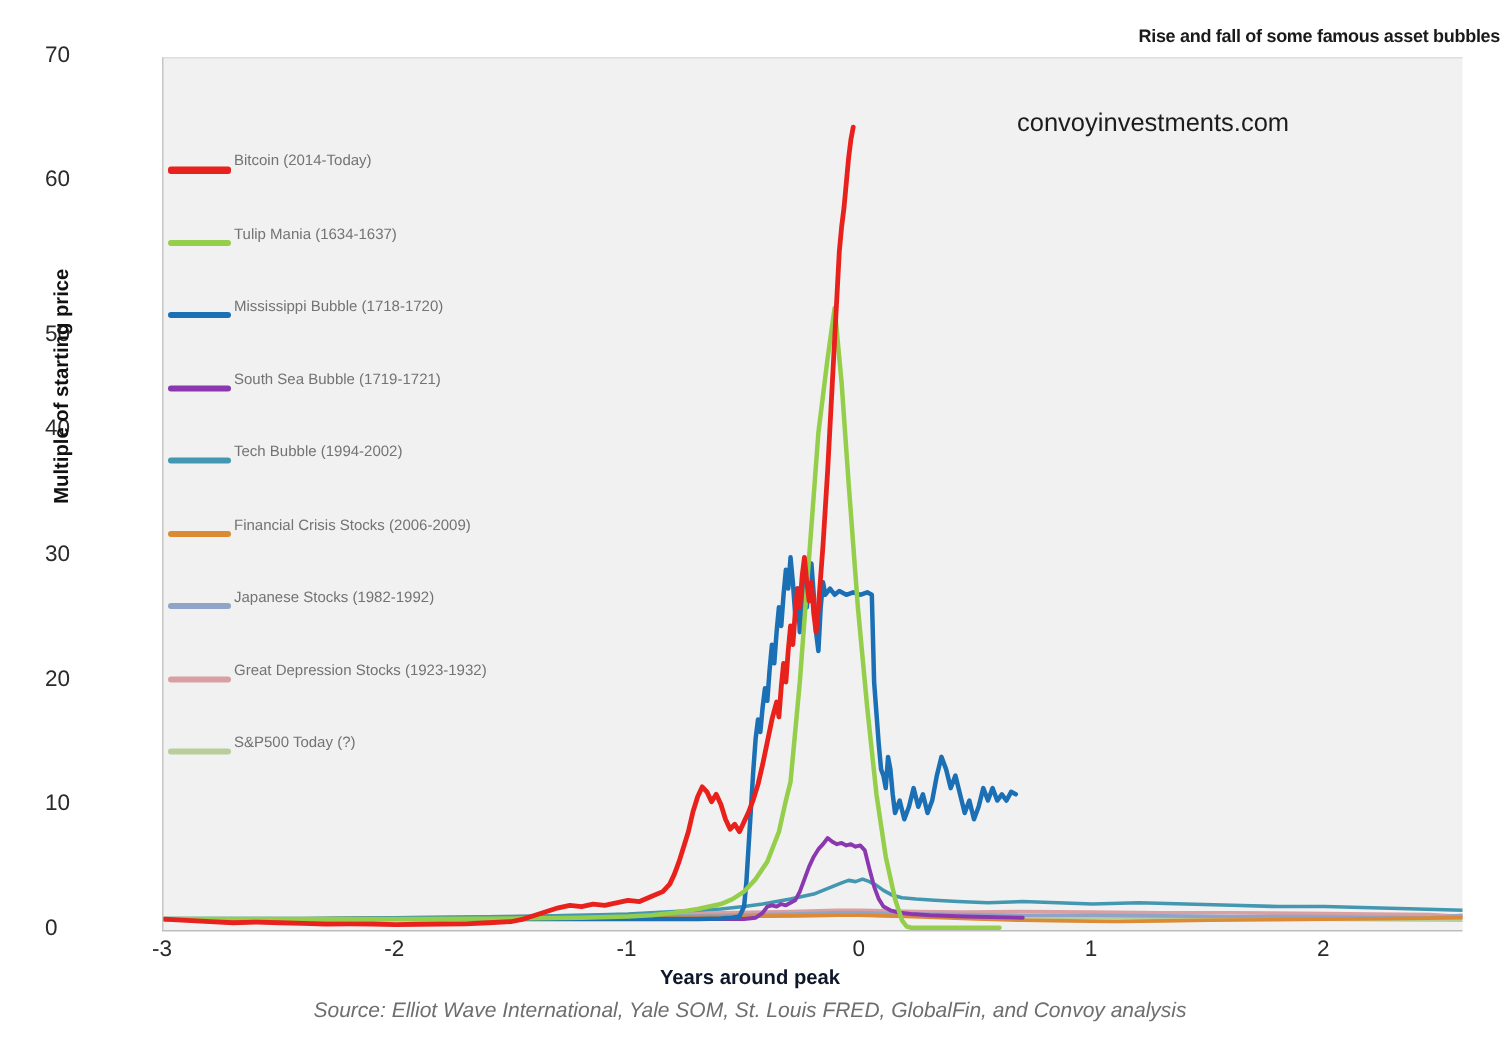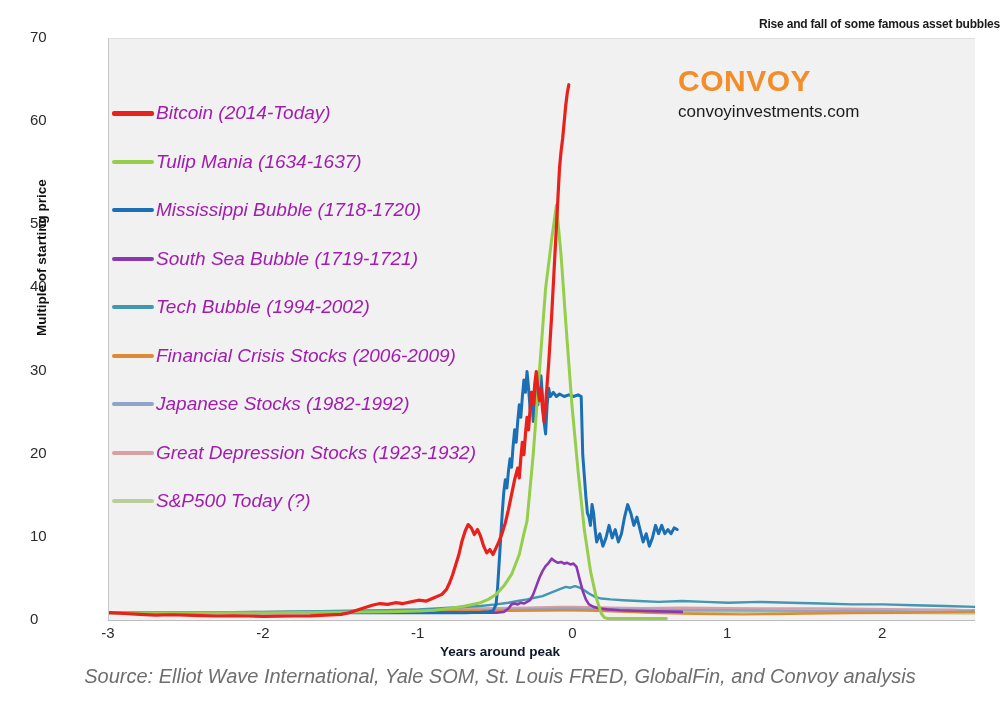--- a/index.html
+++ b/index.html
@@ -41,34 +41,34 @@
   }
 
   #legend{position:absolute;left:112px;top:100px;}
   .legend-row{position:relative;height:48.5px;}
   .legend-swatch{
     position:absolute;left:0;top:11px;width:42px;height:4px;border-radius:2px;
   }
   .legend-swatch.thick{height:5px;top:10.5px;}
   .legend-label{
     position:absolute;left:44px;top:2px;white-space:nowrap;
-    font-size:19px;color:#a21caf;font-style:italic;
+    font-size:10px;color:#737373;
   }
 
   #logo-block{position:absolute;left:678px;top:66px;text-align:left;}
   #logo-word{
     font-size:30px;font-weight:bold;letter-spacing:0.5px;line-height:1;
   }
   #logo-url{
     font-size:17px;color:#1c1c1c;margin-top:7px;line-height:1;
   }
 
   #source-note{
     position:absolute;left:0;top:665px;width:1000px;text-align:center;
-    font-style:italic;font-size:20px;color:#6e6e6e;
+    font-style:italic;font-size:14px;color:#6e6e6e;
   }
 </style>
 </head>
 <body>
 
 <div id="root">
 
   <div id="chart-title">Rise and fall of some famous asset bubbles</div>
 
   <div id="plot-frame">
@@ -142,19 +142,18 @@
         <span class="legend-swatch" style="background: rgb(217, 160, 164);"></span>
         <span class="legend-label">Great Depression Stocks (1923-1932)</span>
       </div>
       <div class="legend-row">
         <span class="legend-swatch" style="background: rgb(185, 206, 154);"></span>
         <span class="legend-label">S&amp;P500 Today (?)</span>
       </div>
     </div>
 
   <div id="logo-block">
-    <div id="logo-word" style="color: rgb(242, 141, 40);">CONVOY</div>
     <div id="logo-url">convoyinvestments.com</div>
   </div>
 
   <div id="source-note">Source: Elliot Wave International, Yale SOM, St. Louis FRED, GlobalFin, and Convoy analysis</div>
 
 </div>
 
 </body></html>

